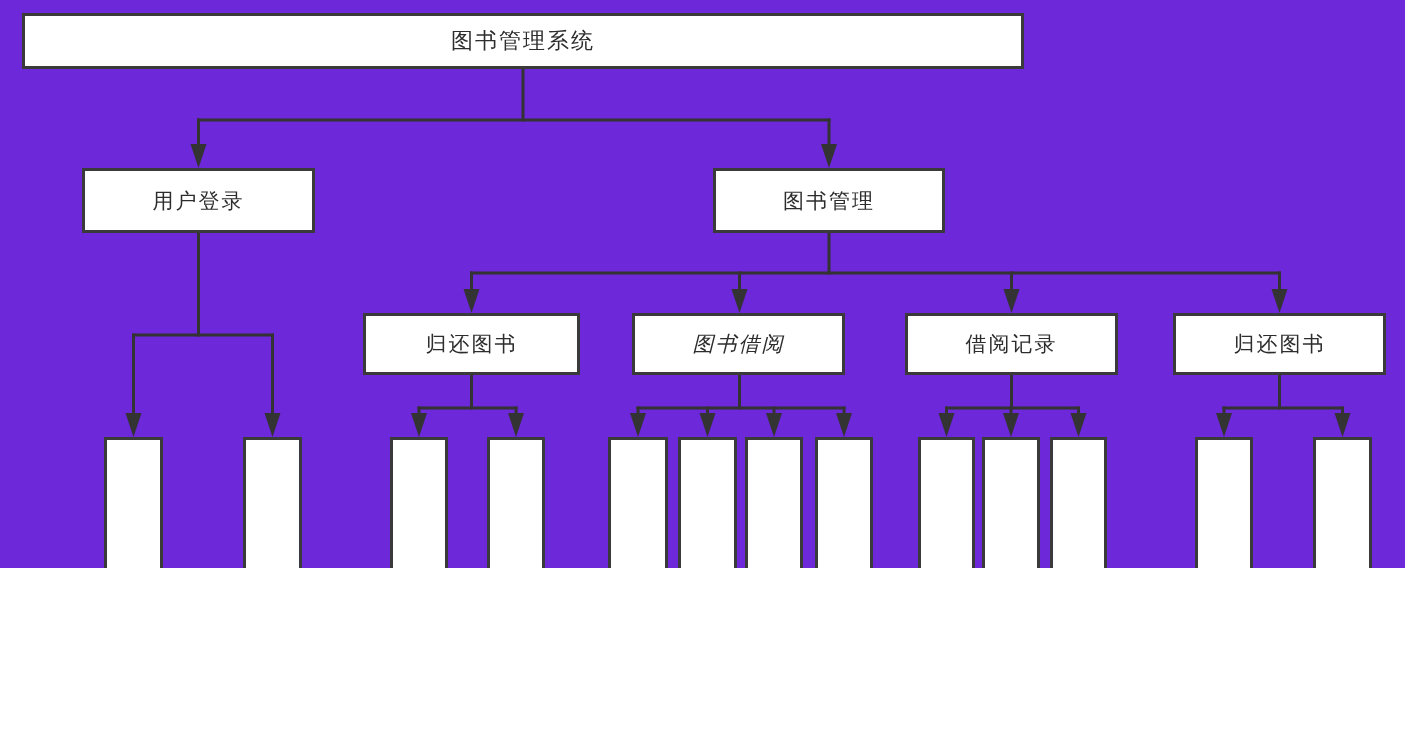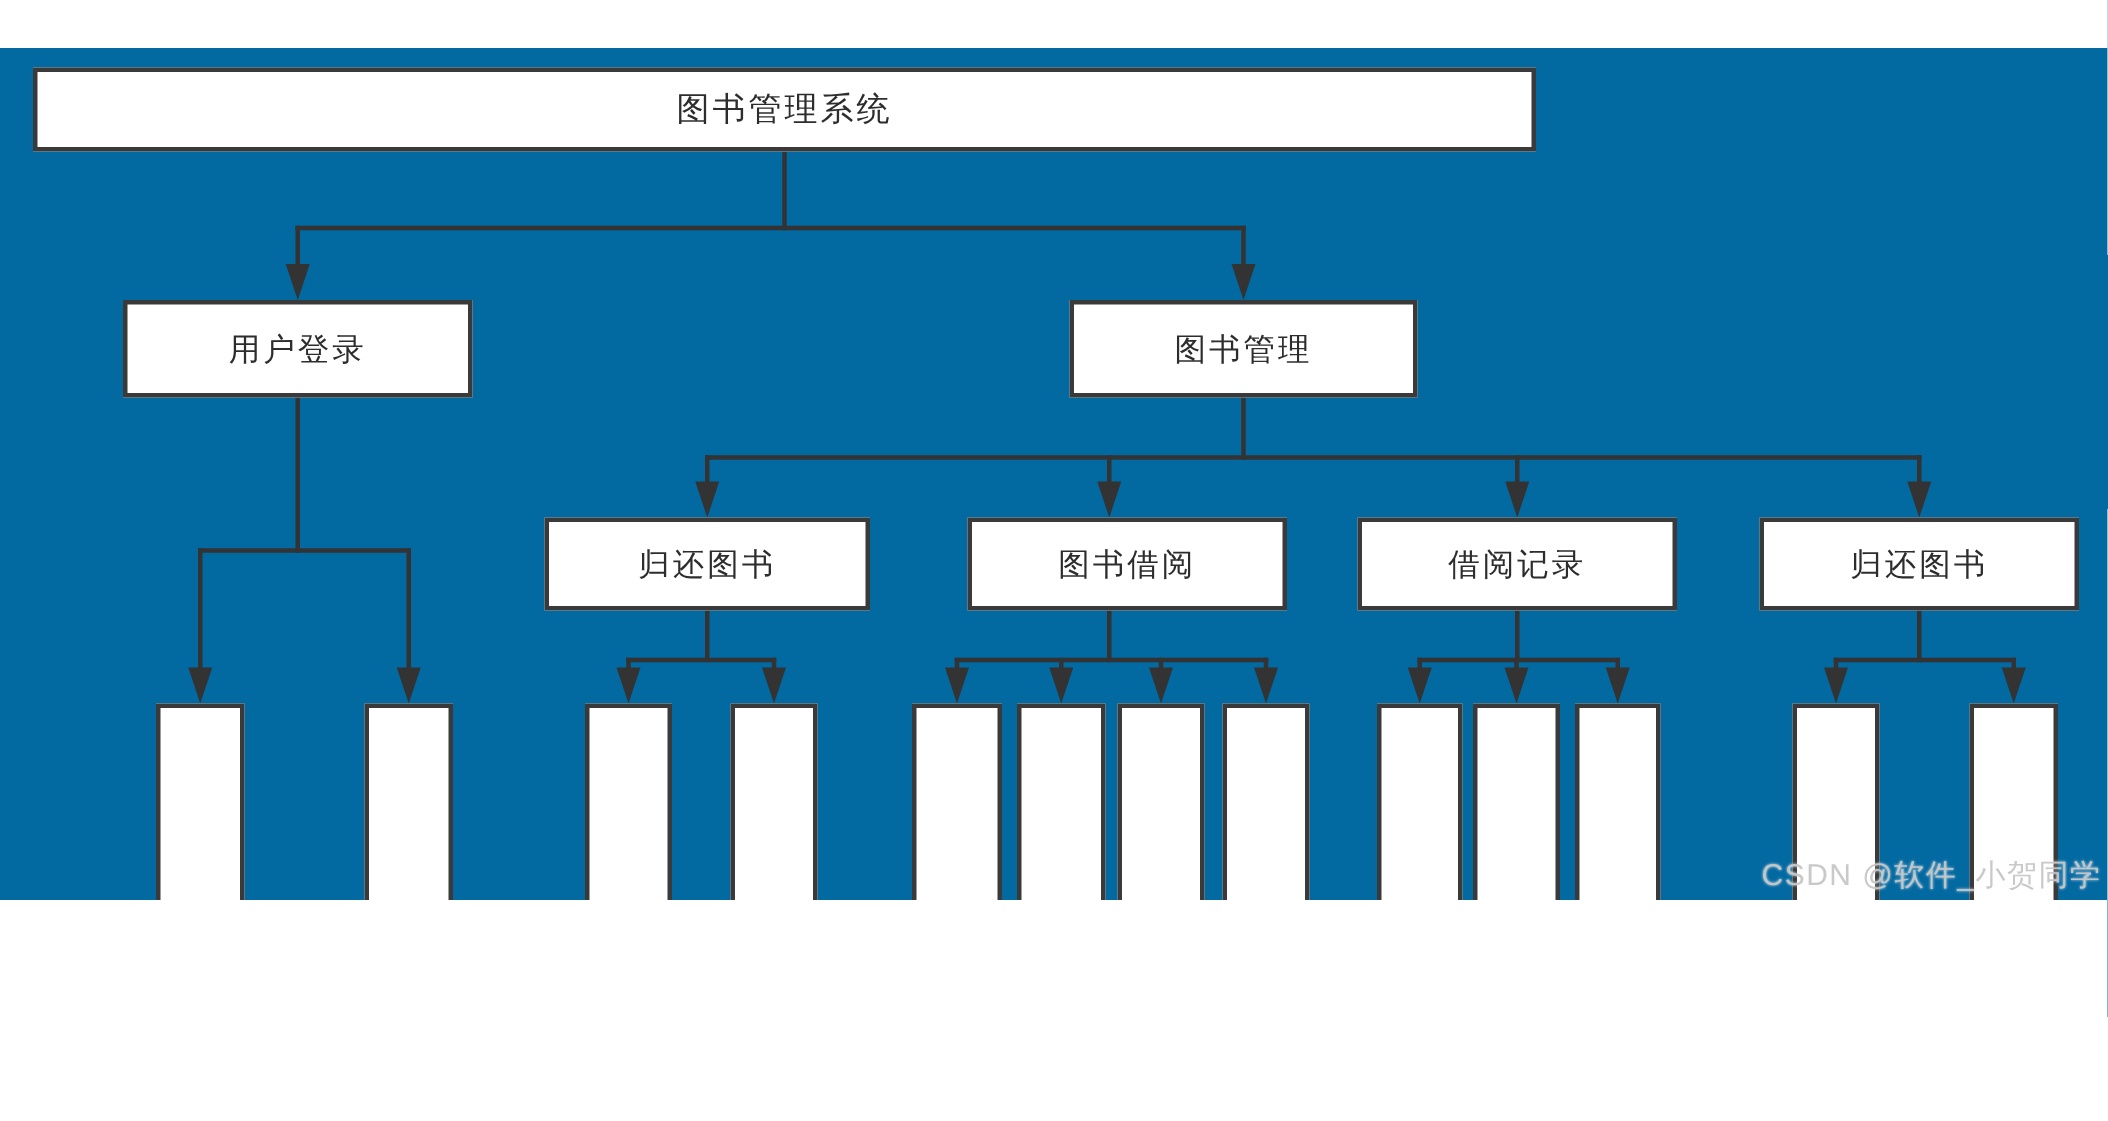--- a/index.html
+++ b/index.html
@@ -4,24 +4,23 @@
 <style>
   html, body {
     margin: 0;
     padding: 0;
     background: #ffffff;
   }
   .canvas {
     position: relative;
     width: 1405px;
     height: 568px;
-    background: #0369a1;
+    background: #6d28d9;
     font-family: "Liberation Sans", sans-serif;
     overflow: hidden;
-    margin-top: 32px;
   }
   .connector-layer {
     position: absolute;
     left: 0;
     top: 0;
     width: 1405px;
     height: 747px;
   }
   .node {
     position: absolute;
@@ -135,21 +134,21 @@
   <div class="node" style="left:82px; top:168px; width:233px; height:65px;">
     <span class="h-label">用户登录</span>
   </div>
   <div class="node" style="left:713px; top:168px; width:232px; height:65px;">
     <span class="h-label">图书管理</span>
   </div>
 
   <div class="node" style="left:363px; top:313px; width:217px; height:62px;">
     <span class="h-label">归还图书</span>
   </div>
-  <div class="node" style="left:645px; top:313px; width:213px; height:62px;">
+  <div class="node" style="left:632px; top:313px; width:213px; height:62px;font-style:italic;">
     <span class="h-label">图书借阅</span>
   </div>
   <div class="node" style="left:905px; top:313px; width:213px; height:62px;">
     <span class="h-label">借阅记录</span>
   </div>
   <div class="node" style="left:1173px; top:313px; width:213px; height:62px;">
     <span class="h-label">归还图书</span>
   </div>
 
   <div class="node" style="left:104px; top:437px; width:59px; height:298px;">
@@ -189,15 +188,14 @@
     <span class="v-label">确认归还（管理员）</span>
   </div>
 
   <div class="node" style="left:1195px; top:437px; width:58px; height:298px;">
     <span class="v-label">新增借阅记录</span>
   </div>
   <div class="node" style="left:1313px; top:437px; width:59px; height:298px;">
     <span class="v-label">查询借阅记录</span>
   </div>
 
-  <div class="watermark">CSDN @软件_小贺同学</div>
 
 </div>
 
 </body></html>

